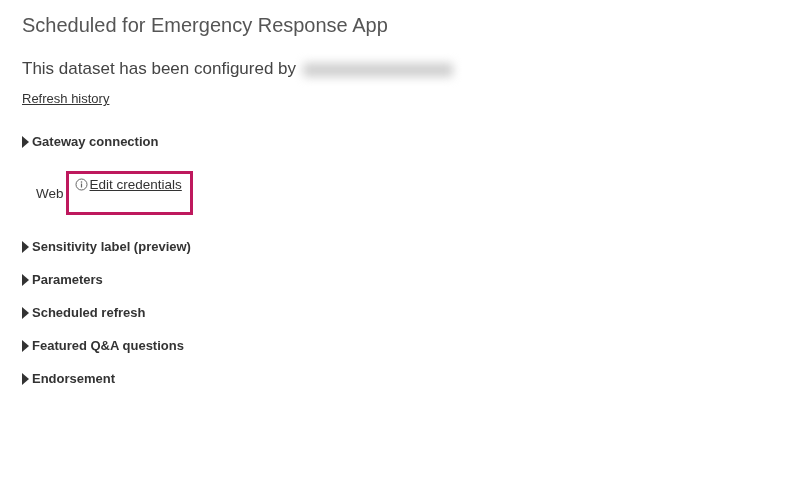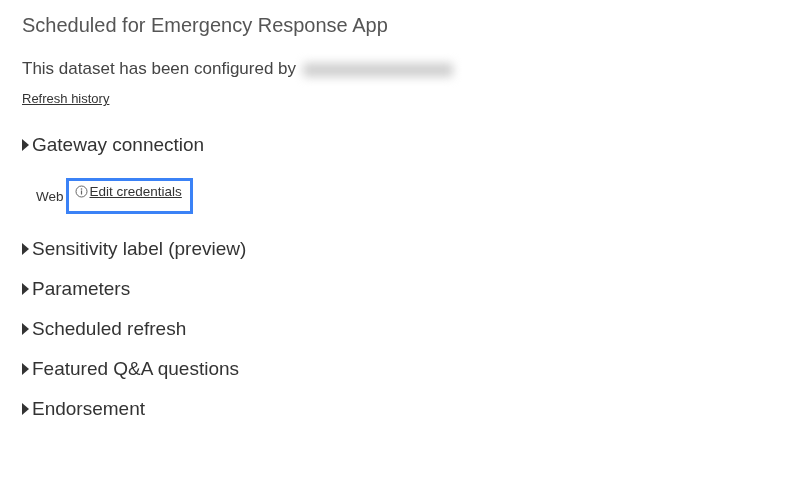--- a/index.html
+++ b/index.html
@@ -41,22 +41,22 @@
       display: inline-block;
       margin-bottom: 20px;
       margin-top: 2px;
     }
     .section {
       margin: 0;
     }
     .section-header {
       display: flex;
       align-items: center;
-      font-size: 19px;
-      font-weight: 400;
+      font-size: 13px;
+      font-weight: 700;
       color: #333;
       cursor: pointer;
       padding: 8px 0 10px 0;
     }
     .triangle {
       display: inline-block;
       width: 0;
       height: 0;
       margin-right: 3px;
     }
@@ -87,22 +87,22 @@
     .alert svg { flex-shrink: 0; }
     .source-line {
       font-size: 13.5px;
       color: #333;
       padding: 6px 0 10px 0;
       display: flex;
       align-items: center;
       gap: 2px;
     }
     .edit-wrap {
-      border: 3px solid #3b82f6;
-      padding: 3px 8px 12px 6px;
+      border: 3px solid #be185d;
+      padding: 3px 8px 20px 6px;
       display: inline-flex;
       align-items: center;
       gap: 2px;
     }
     .edit-link {
       text-decoration: underline;
       cursor: pointer;
       color: #333;
     }
     .info-icon-small {

